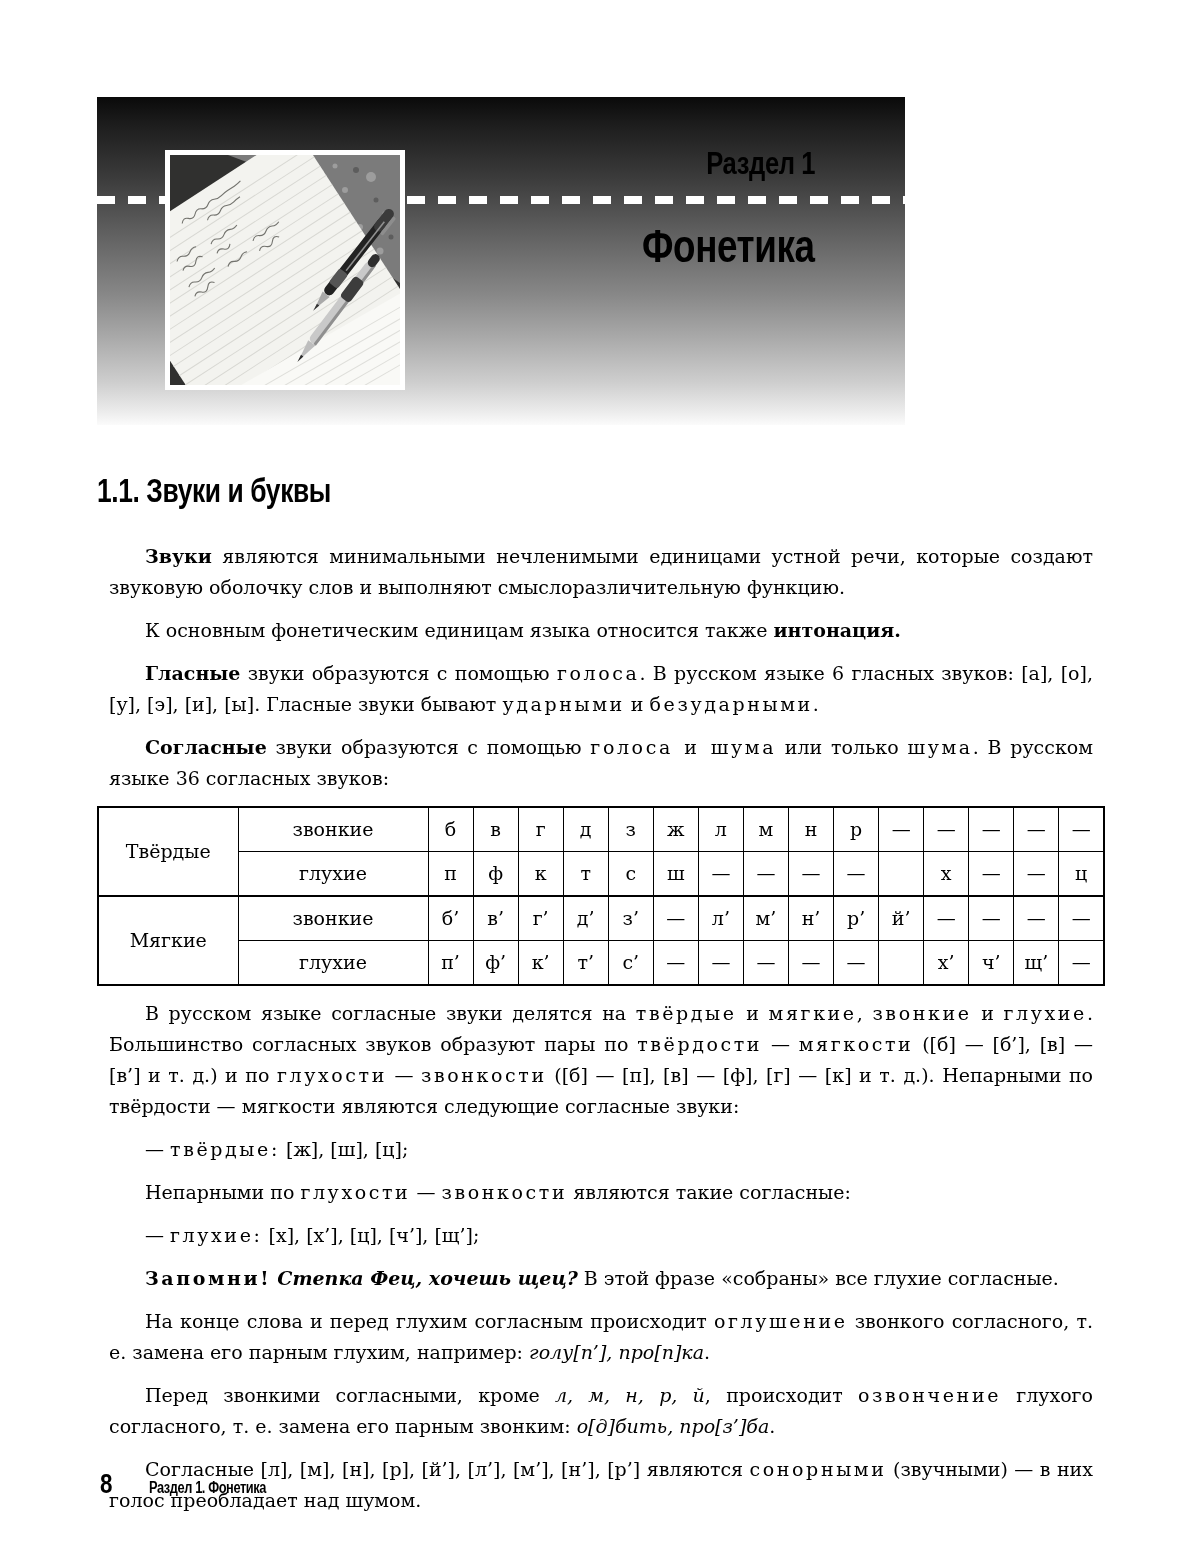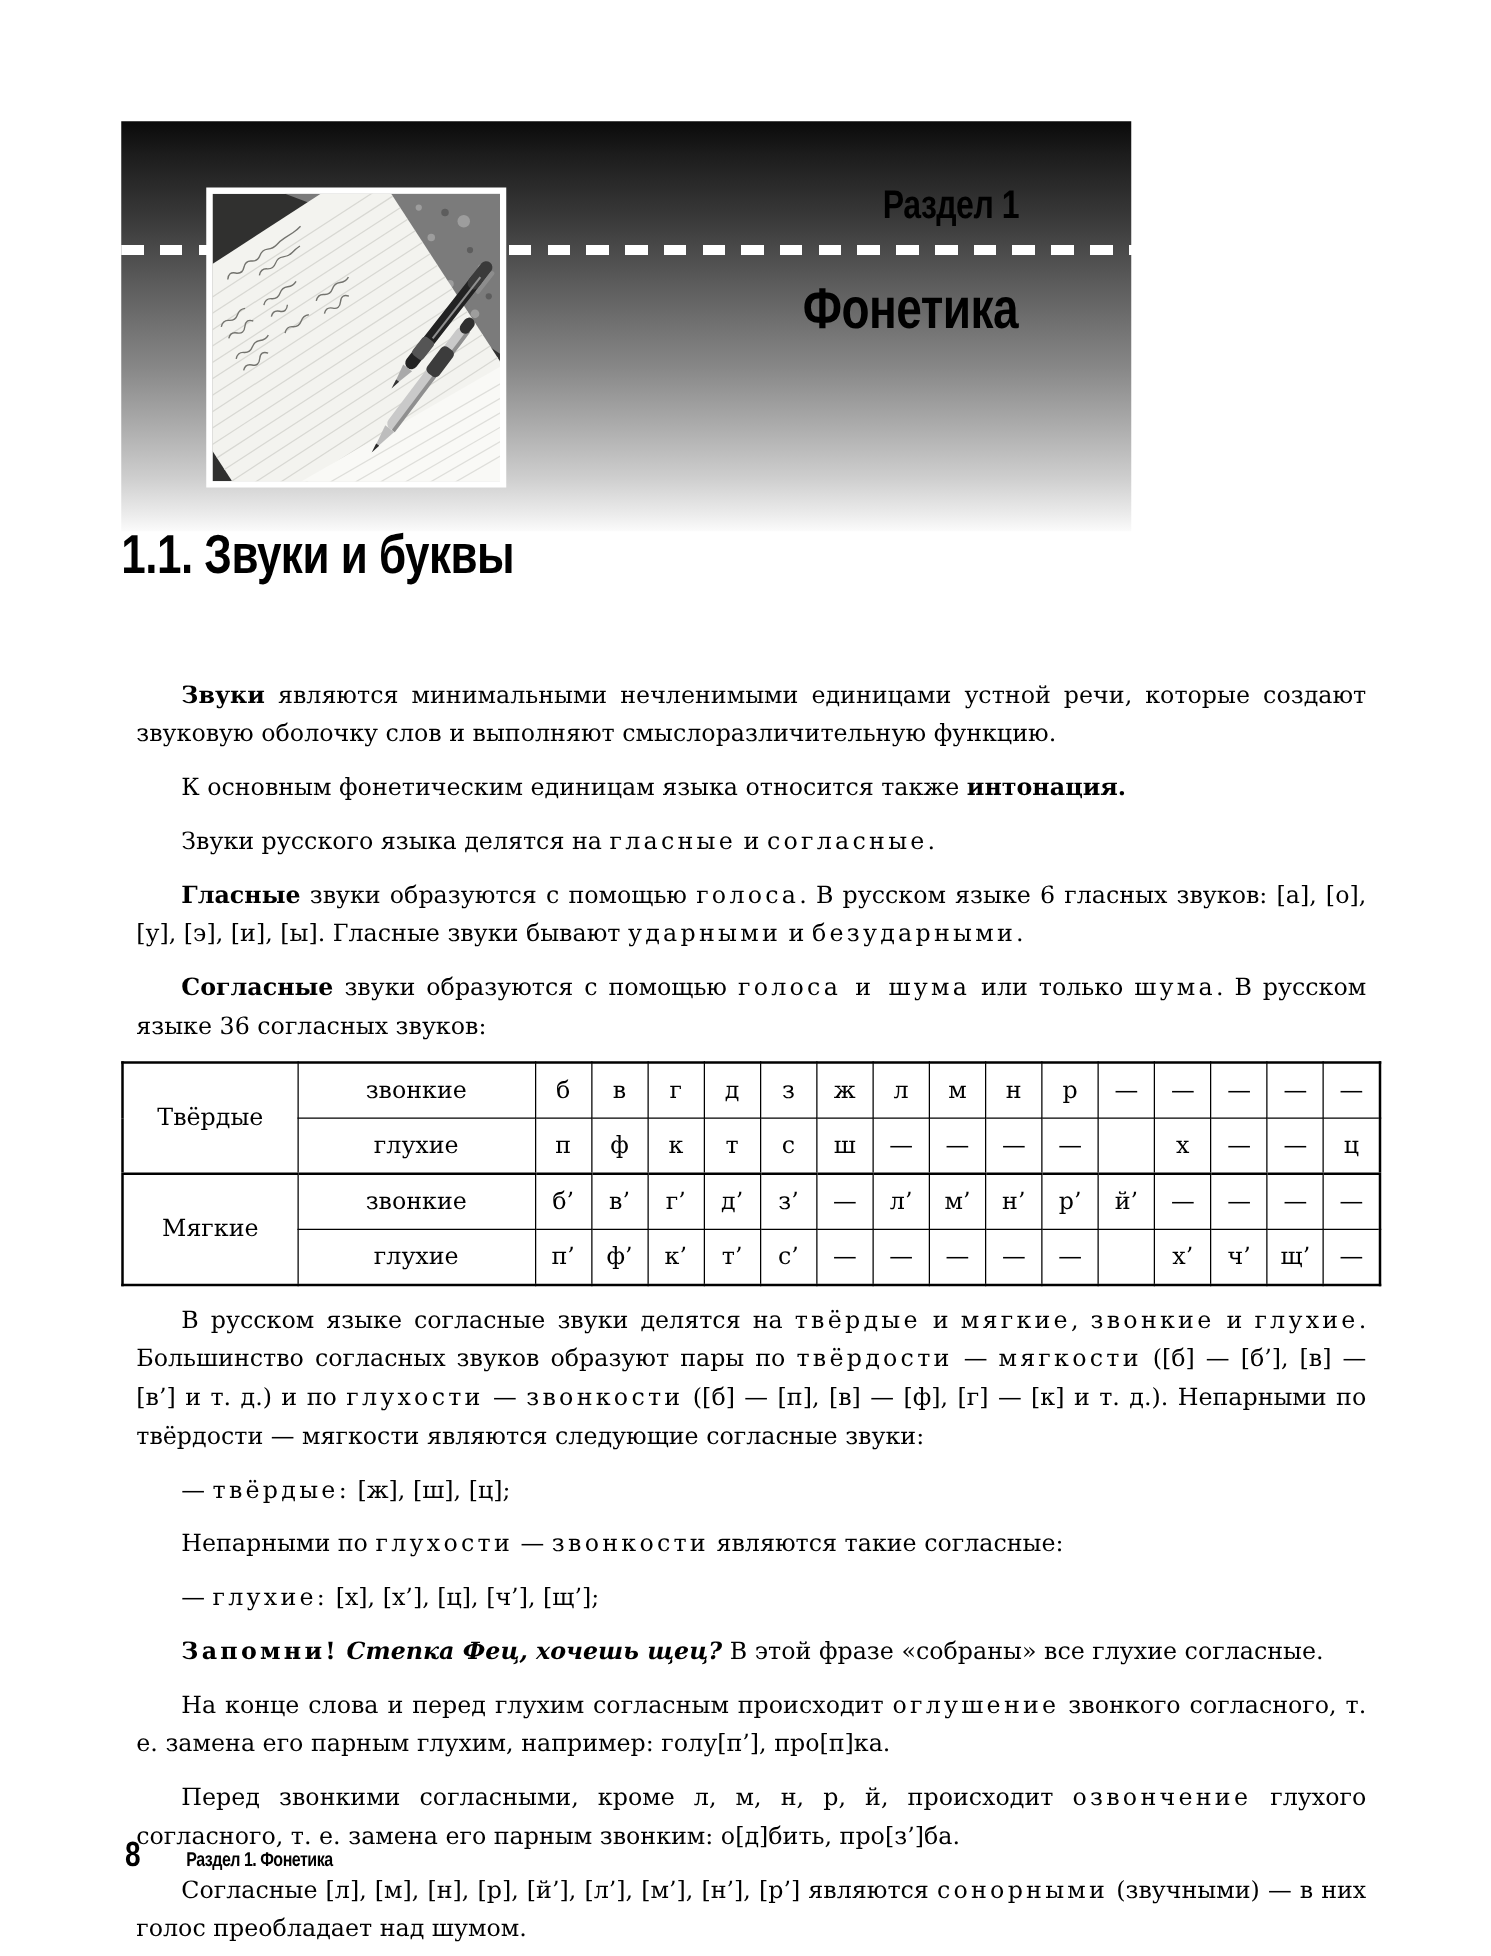--- a/index.html
+++ b/index.html
@@ -29,30 +29,30 @@
     display:inline-block;transform:scaleX(0.8);transform-origin:0 50%;
   }
   .cond-r{
     font-family:"Liberation Sans", sans-serif;font-weight:bold;letter-spacing:-0.5px;
     display:inline-block;transform:scaleX(0.8);transform-origin:100% 50%;
   }
   .section-label{margin-top:48px;font-size:32px;line-height:36px;}
   .chapter-title{margin-top:40px;font-size:46px;line-height:50px;}
   
   .sec-heading{
-    position:absolute;left:97px;top:425px;margin:0;font-size:44px;line-height:38px;font-weight:normal;
+    position:absolute;left:97px;top:472px;margin:0;font-size:33px;line-height:38px;font-weight:normal;
   }
   
   .content{
     position:absolute;left:97px;top:529px;width:1008px;
     font-size:19px;line-height:31px;text-align:justify;
   }
   .content p{margin:12px;text-indent:36px;}
   .content .b{font-weight:bold;}
-  .content .i{}
+  .content .i{font-style:italic;}
   .content .bi{font-weight:bold;font-style:italic;}
   .content .sp{letter-spacing:2.6px;}
   
   table.cons{
     table-layout:fixed;width:100%;border-collapse:collapse;border:2px solid #000;
     margin:9px 0 11px;
   }
   table.cons td{
     border:1px solid #000;height:43px;padding:0;text-align:center;
     font-size:19px;vertical-align:middle;
@@ -172,21 +172,20 @@
     <div class="chapter-title"><span class="cond-r">Фонетика</span></div>
   </div>
 </header>
 
 <h1 class="sec-heading"><span class="cond">1.1. Звуки и буквы</span></h1>
 
 <main class="content">
   <div>
       <p><span class="b">Звуки</span><span> являются минимальными нечленимыми единицами устной речи, которые создают звуковую оболочку слов и выполняют смыслоразличительную функцию.</span></p>
       <p><span>К основным фонетическим единицам языка относится также </span><span class="b">интонация.</span></p>
-      <p><span>Звуки русского языка делятся на </span><span class="sp">гласные</span><span> и </span><span class="sp">согласные</span><span>.</span></p>
       <p><span class="b">Гласные</span><span> звуки образуются с помощью </span><span class="sp">голоса</span><span>. В русском языке 6 гласных звуков: [а], [о], [у], [э], [и], [ы]. Гласные звуки бывают </span><span class="sp">ударными</span><span> и </span><span class="sp">безударными</span><span>.</span></p>
       <p><span class="b">Согласные</span><span> звуки образуются с помощью </span><span class="sp">голоса и шума</span><span> или только </span><span class="sp">шума</span><span>. В русском языке 36 согласных звуков:</span></p>
     </div>
 
   <table class="cons">
     <colgroup>
       <col style="width:140px">
         <col style="width:190px">
       <col>
         <col>

